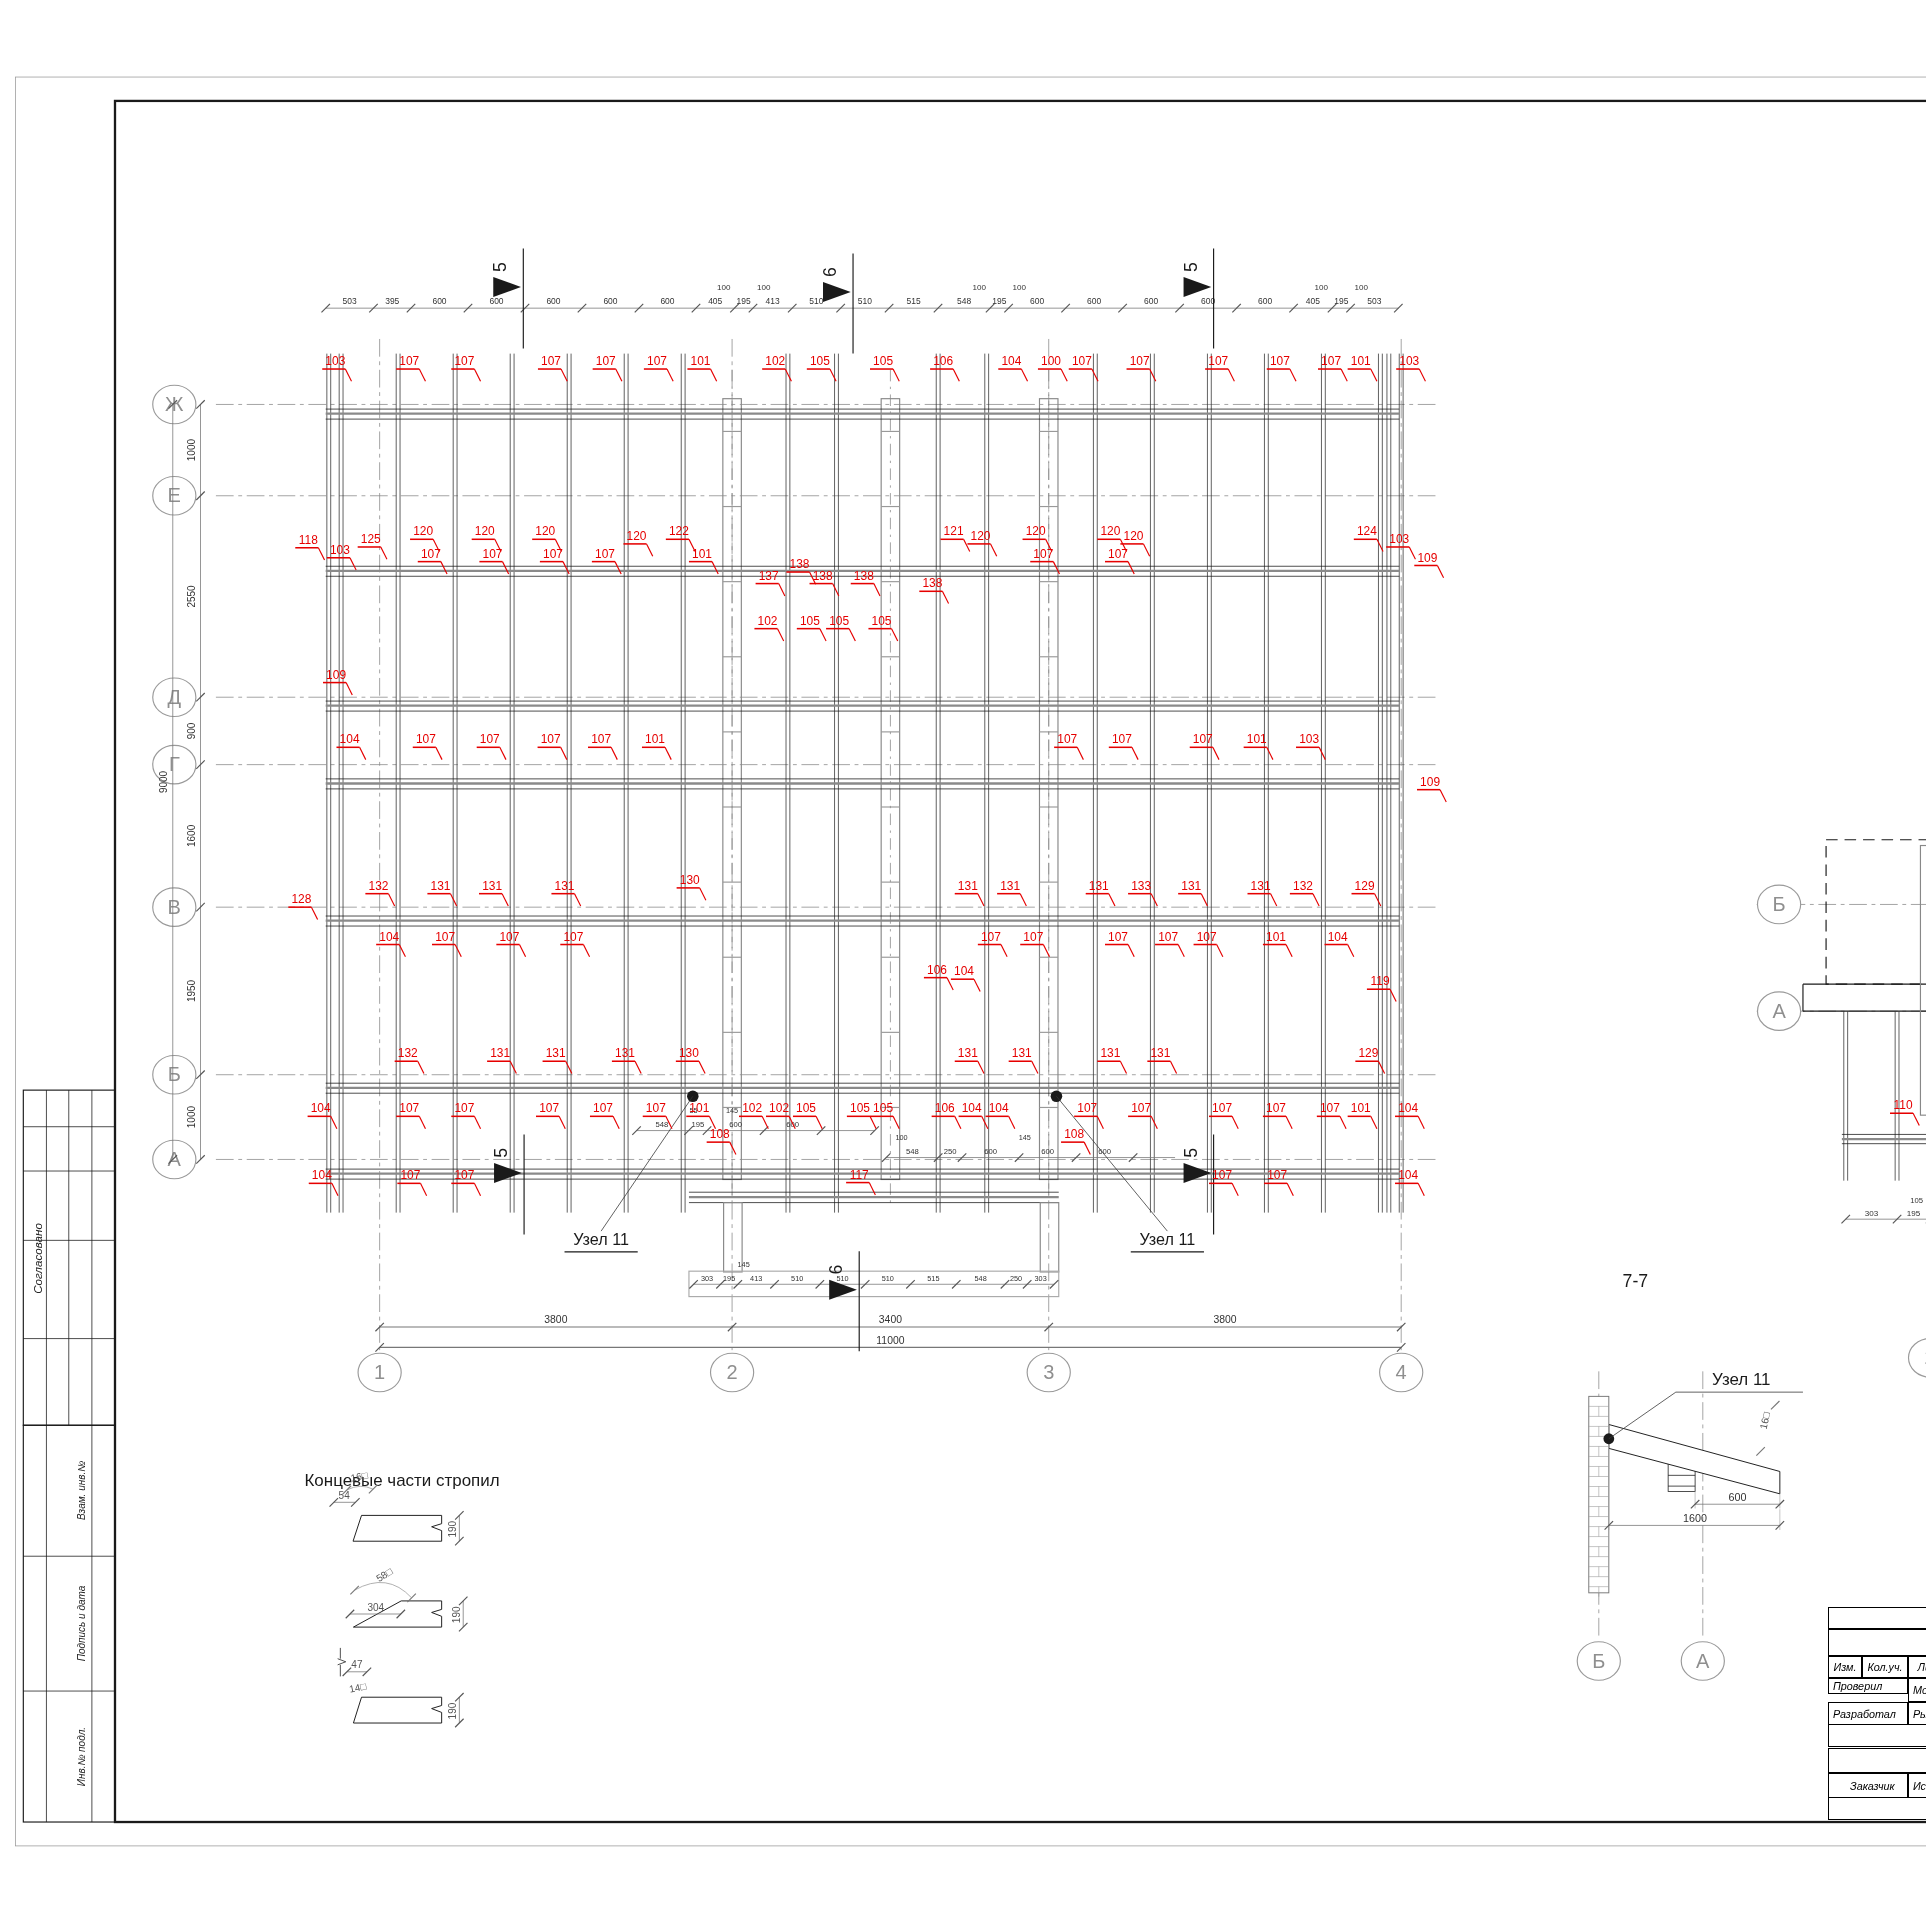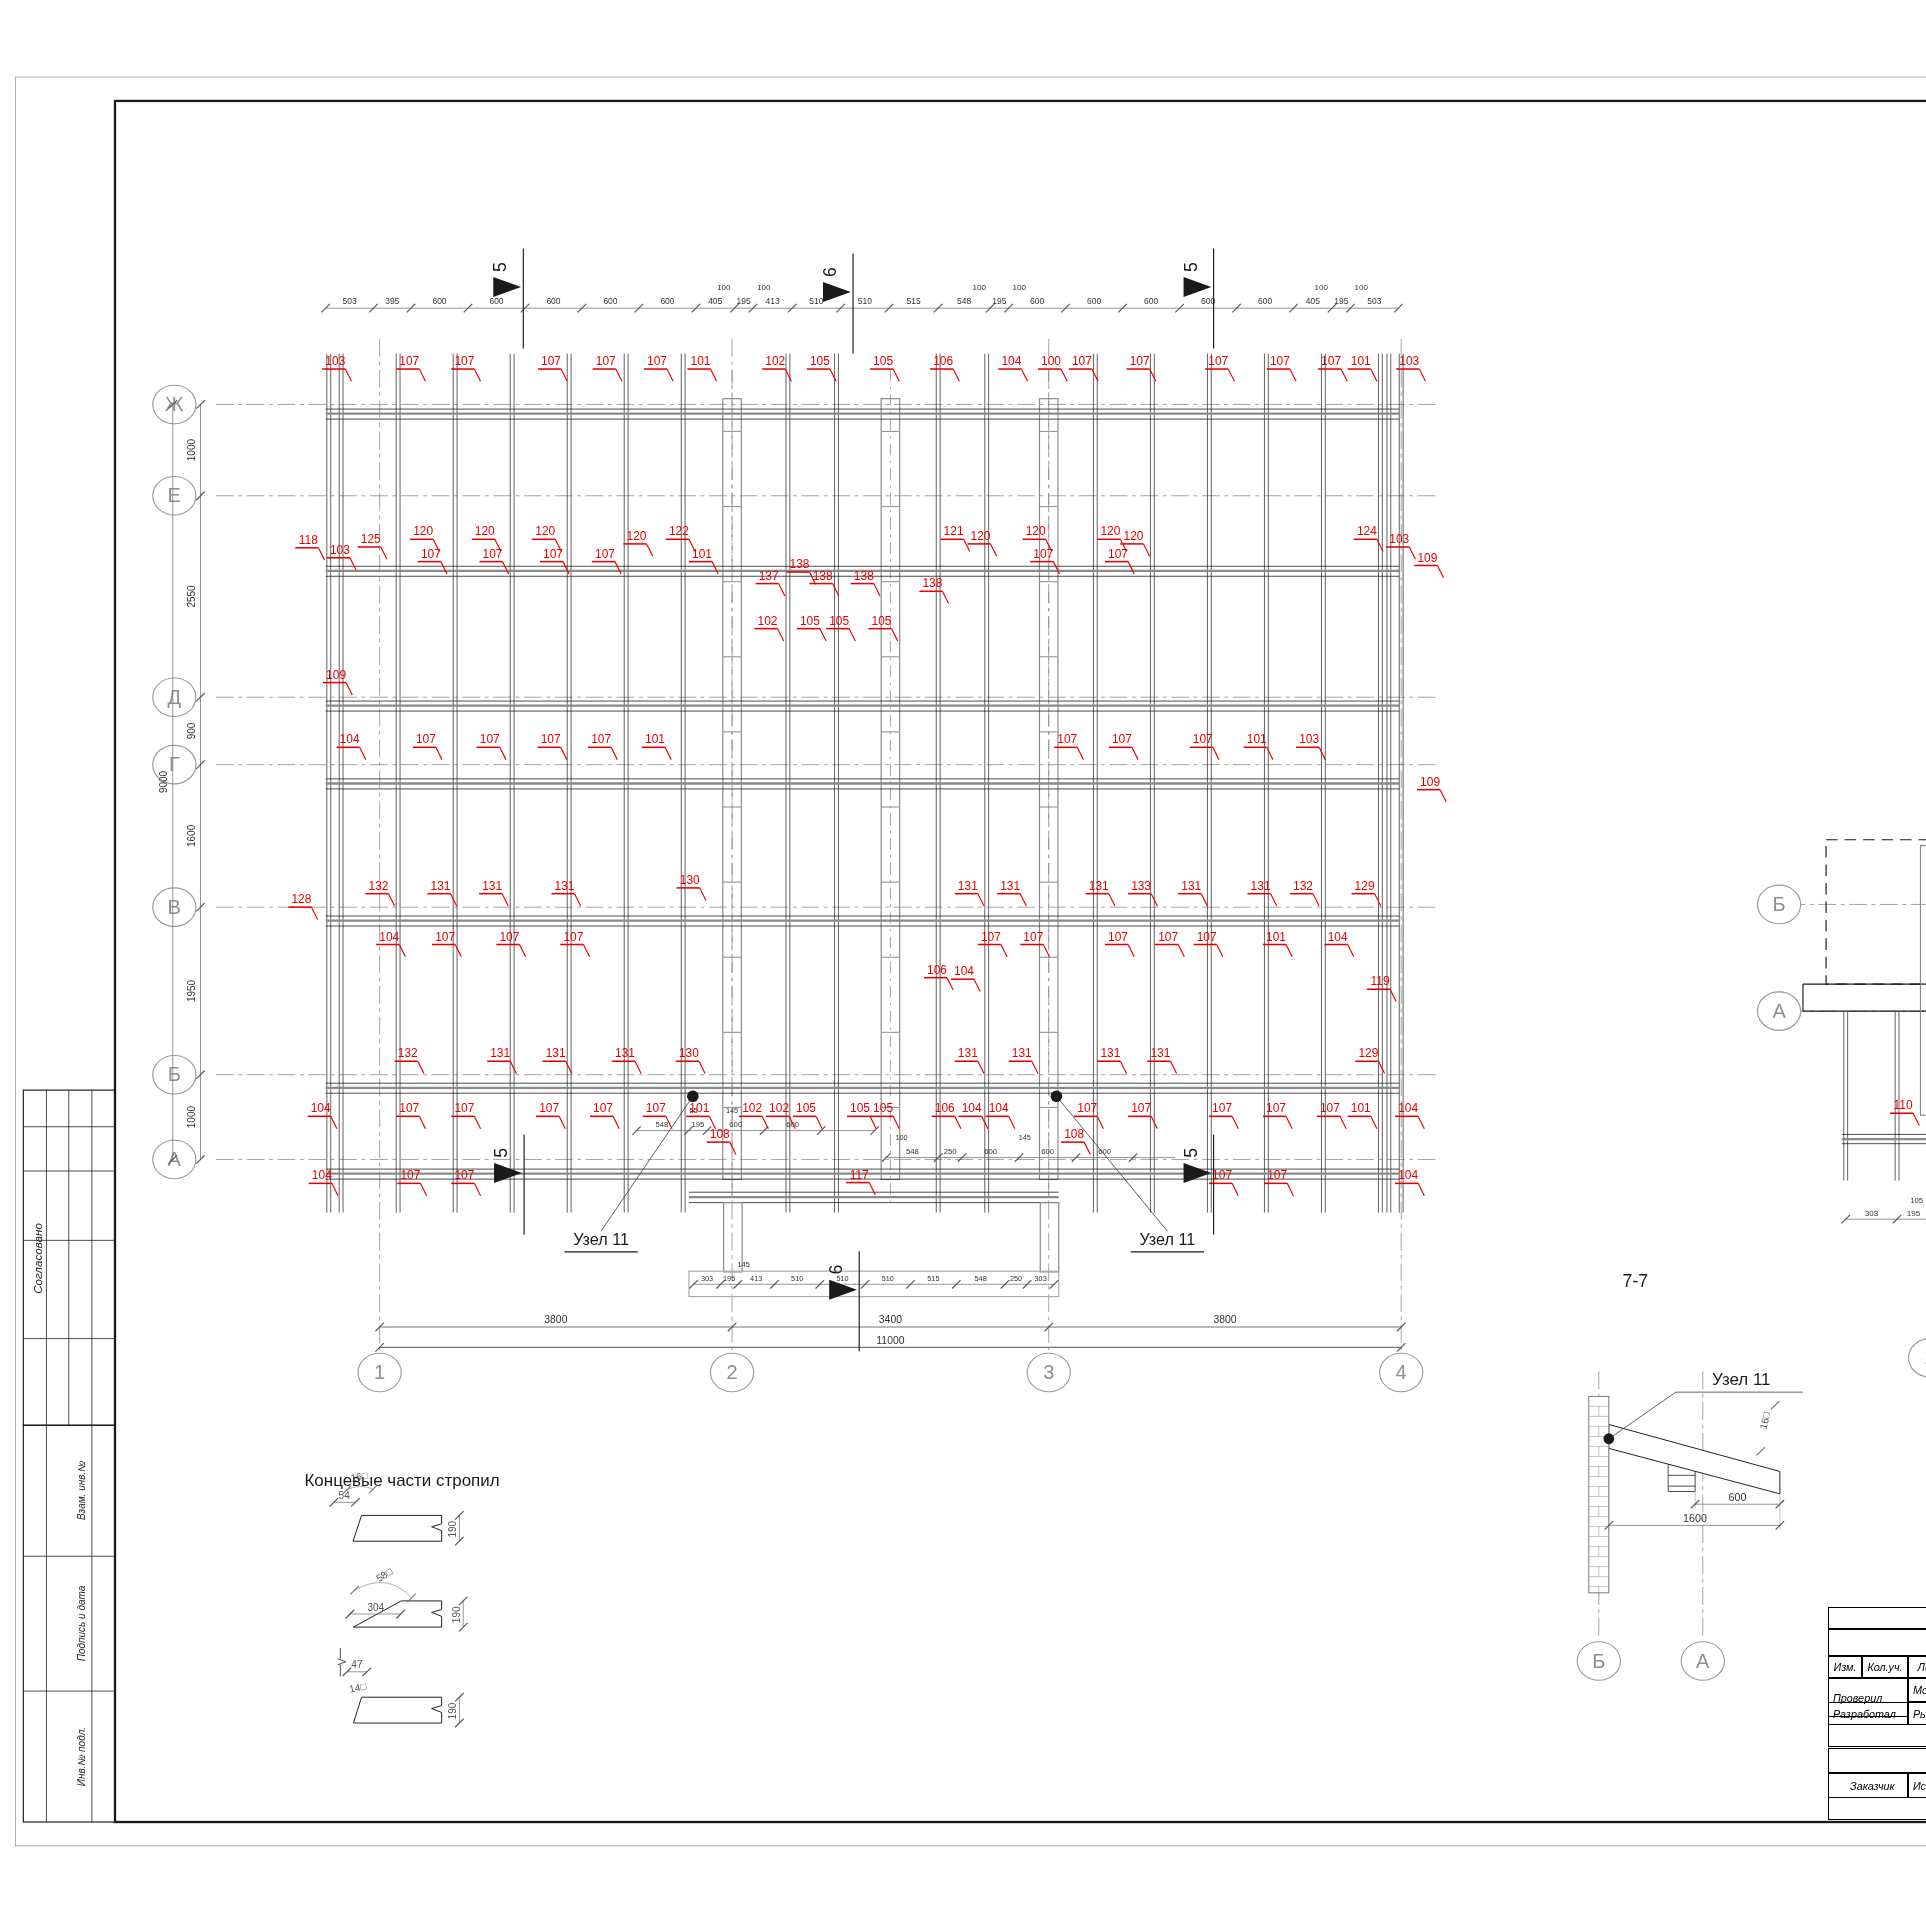--- a/index.html
+++ b/index.html
@@ -950,21 +950,21 @@
   <div class="abs rot" style="left:23px;top:1751px;width:116px;text-align:center;font-size:10px;">Инв.№ подл.</div>
 
   <div id="title-block">
 
     <div class="tb-cell" style="left:0;top:0;width:287px;height:22px;"></div>
     <div class="tb-cell" style="left:0;top:22px;width:287px;height:27px;"></div>
     <div class="tb-cell tb-sm" style="left:0;top:49px;width:34px;height:22px;">Изм.</div>
     <div class="tb-cell tb-sm" style="left:34px;top:49px;width:46px;height:22px;">Кол.уч.</div>
     <div class="tb-cell tb-sm" style="left:80px;top:49px;width:47px;height:22px;">Лист</div>
 
-    <div class="tb-cell tb-sm tb-left" style="left:0;top:71px;width:80px;height:39px;">Проверил</div>
+    <div class="tb-cell tb-sm tb-left" style="left:0;top:71px;width:80px;height:16px;">Проверил</div>
     <div class="tb-cell tb-sm tb-left" style="left:80px;top:71px;width:93px;height:24px;">Морогов А. В.</div>
 
     <div class="tb-cell tb-sm tb-left" style="left:0;top:95px;width:80px;height:23px;">Разработал</div>
     <div class="tb-cell tb-sm tb-left" style="left:80px;top:95px;width:93px;height:23px;">Рыбалкин А.Г.</div>
 
     <div class="tb-cell" style="left:0;top:117px;width:173px;height:23px;"></div>
 
     <div class="tb-cell" style="left:0;top:141px;width:173px;height:25px;"></div>
 
     <div class="tb-cell tb-sm tb-left" style="left:0;top:166px;width:80px;height:25px;padding-left:21px;">Заказчик</div>

